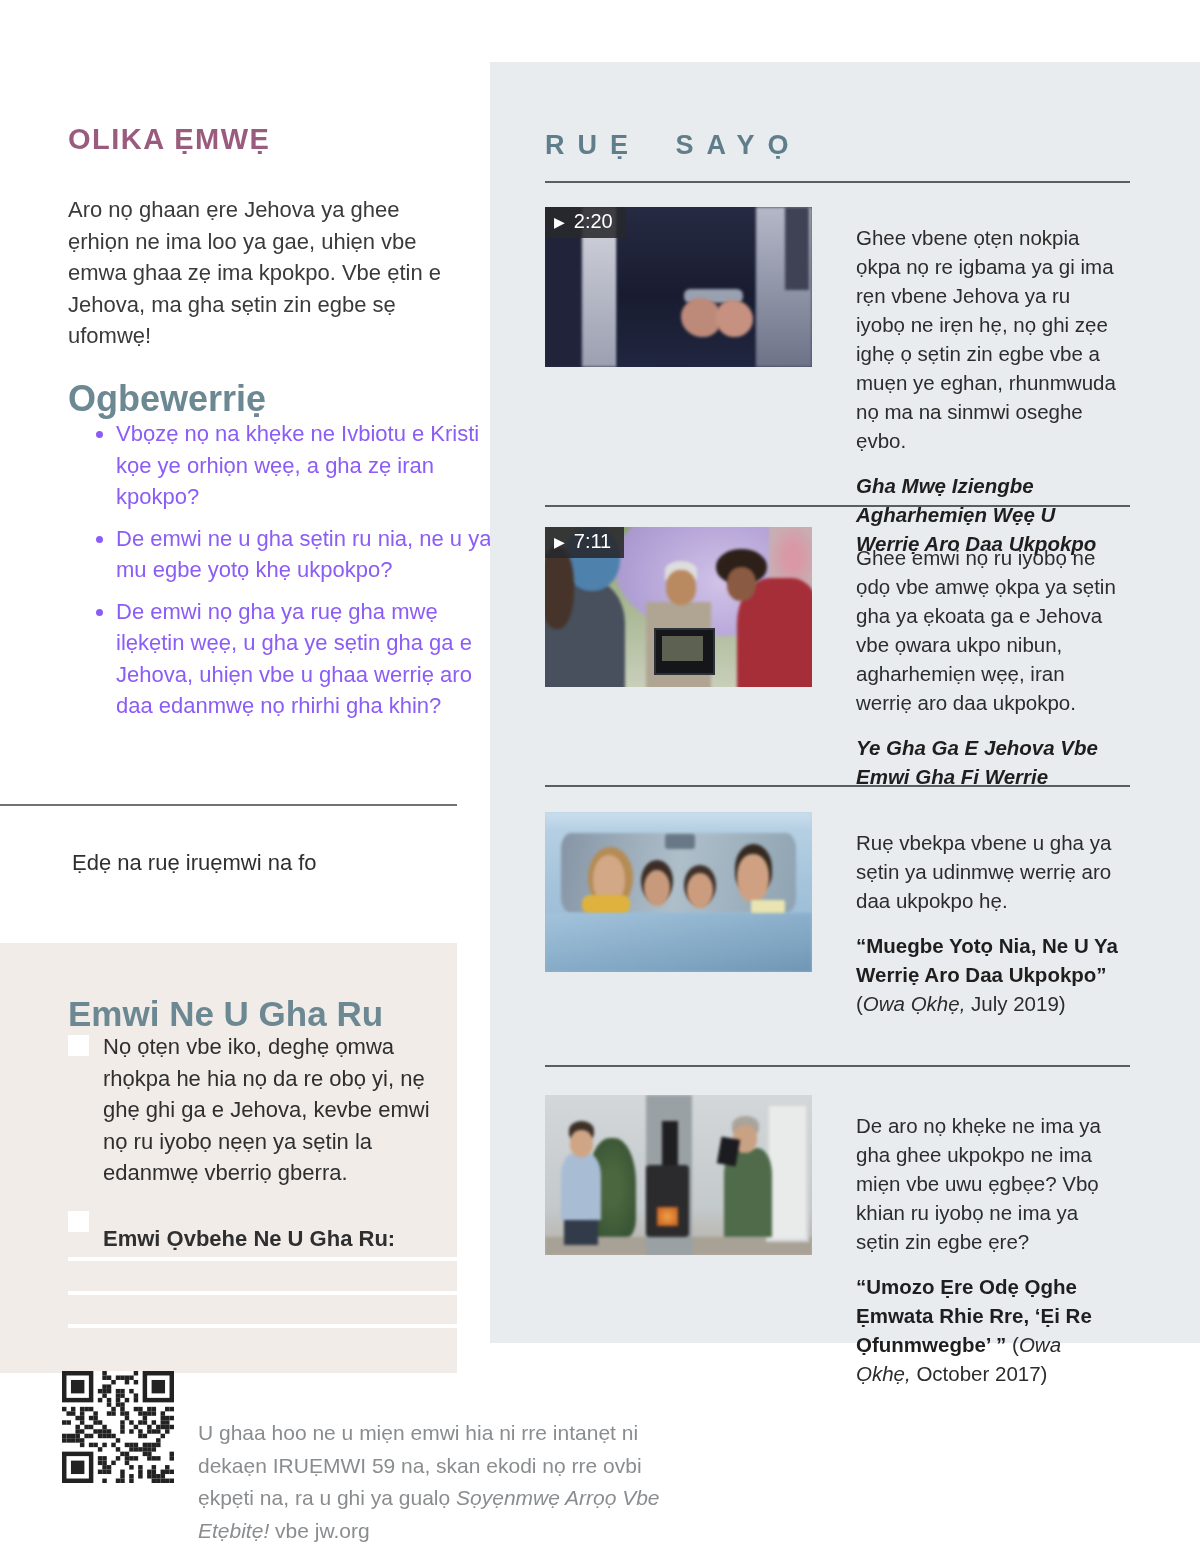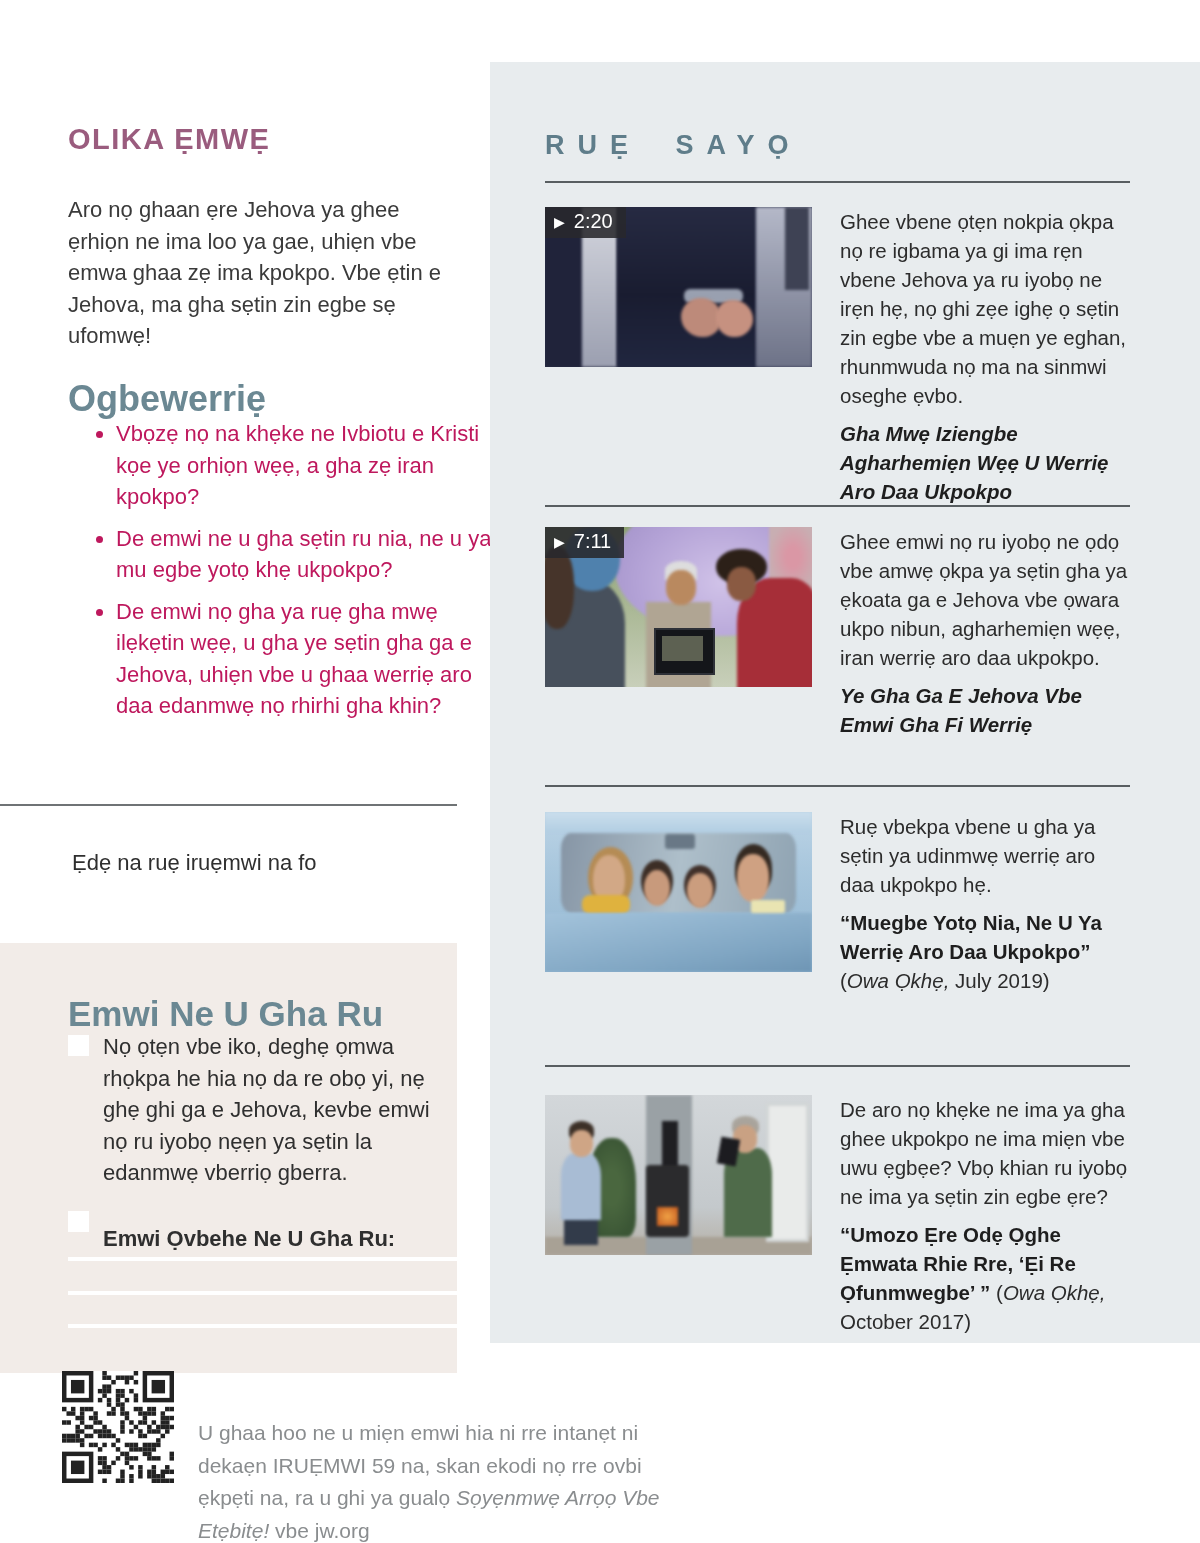--- a/index.html
+++ b/index.html
@@ -6,40 +6,40 @@
   .page{position:relative;width:1200px;height:1543px;background:#ffffff;
         font-family:"Liberation Sans","DejaVu Sans",sans-serif;color:#333;overflow:hidden;}
 
   
   .ov-title{position:absolute;left:68px;top:104px;font-size:29px;font-weight:bold;
             letter-spacing:1.5px;color:#9a5c7e;}
   .ov-body{position:absolute;left:68px;top:172px;width:398px;font-size:22px;
            line-height:31.5px;color:#3a3a3a;}
   .rv-title{position:absolute;left:68px;top:348px;font-size:36px;font-weight:bold;color:#6b8893;}
   .rv-list{position:absolute;left:88px;top:418px;width:378px;margin:0;padding:0 0 0 28px;
-           font-size:22px;line-height:31.5px;color:#be185d;}
+           font-size:22px;line-height:31.5px;color:#8b5cf6;}
   .rv-list li{margin-bottom:10px;}
   .hr-left{position:absolute;left:0;top:804px;width:457px;height:2px;background:#6f7375;}
   .note{position:absolute;left:72px;top:828px;font-size:22px;color:#2f2f2f;}
 
   .todo{position:absolute;left:0;top:913px;width:457px;height:430px;background:#f2ece8;margin-top:30px;}
   .todo-title{position:absolute;left:68px;top:22px;font-size:35px;font-weight:bold;color:#6b8893;}
   .cb{position:absolute;width:21px;height:21px;background:#ffffff;}
   .task{position:absolute;font-size:22px;line-height:31.5px;color:#2f2f2f;width:336px;left:103px;}
   .wline{position:absolute;left:68px;width:389px;height:4px;background:#ffffff;}
 
   
   .panel{position:absolute;left:490px;top:62px;width:732px;height:1281px;background:#e8ecee;}
   .rs-title{position:absolute;left:55px;top:46px;font-size:27px;font-weight:bold;
             letter-spacing:13px;word-spacing:14px;color:#5f7d8a;}
   .rs-div{position:absolute;left:55px;width:585px;height:2px;background:#585e61;}
   .thumb{position:absolute;left:55px;width:267px;height:160px;overflow:hidden;background:#888;}
   .thumb .art{position:absolute;filter:blur(1.5px);}
   .rs-text{position:absolute;left:350px;width:294px;font-size:20.5px;line-height:29px;color:#2c2c2c;}
-  .rs-text p{margin:0;}
+  .rs-text p{margin:16px;}
   .vid-title{margin-top:9px !important;font-weight:bold;font-style:italic;color:#1e1e1e;}
   .art-title{margin-top:9px !important;}
   .art-title .tt{font-weight:bold;color:#1e1e1e;}
   .badge{position:absolute;top:0;left:0;display:flex;align-items:center;gap:9px;
          background:rgba(40,40,44,.88);color:#fff;font-size:20px;padding:3px 13px 5px 9px;z-index:5;}
   .badge .play{font-size:14px;line-height:1;}
 
   
   .t1{background:linear-gradient(100deg,#2c3049,#23263c 55%,#3a3e58);}
   .t1 .arm{left:0;top:0;width:14%;height:100%;background:#20233a;}

